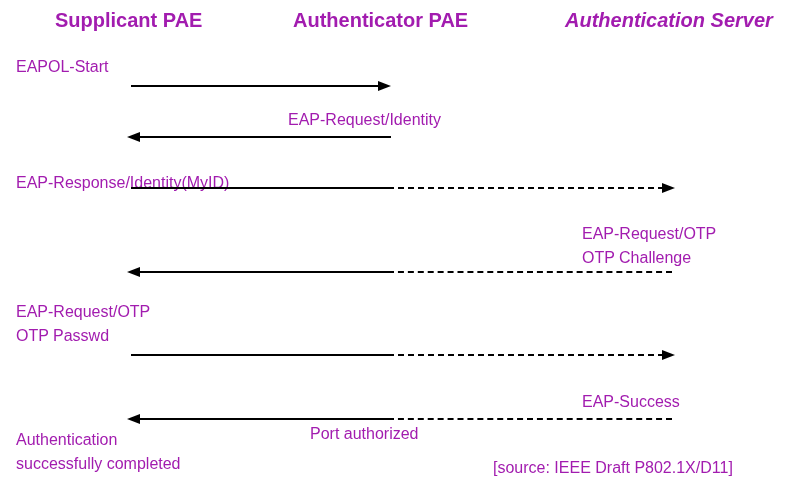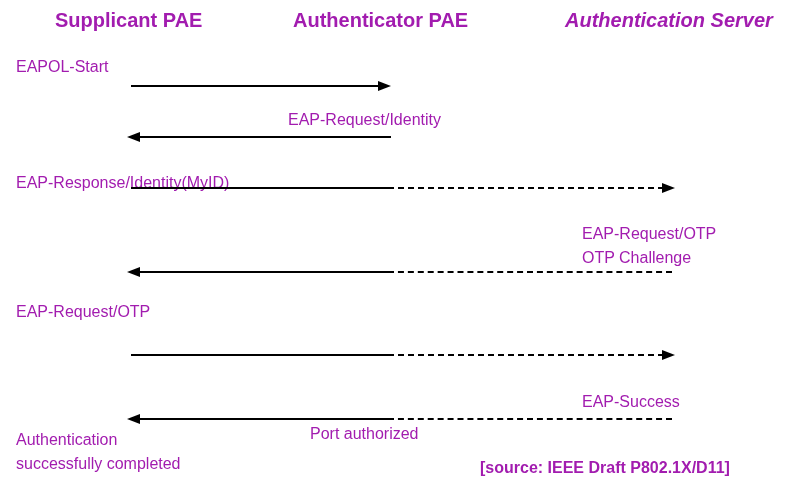--- a/index.html
+++ b/index.html
@@ -35,25 +35,24 @@
   .lbl-eapol-start        { left: 16px;  top: 55px; }
   .lbl-eap-req-identity   { left: 288px; top: 108px; }
   .lbl-eap-resp-identity  { left: 16px;  top: 160px; margin-top: 11px; }
   .lbl-eap-req-otp        { left: 582px; top: 222px; }
   .lbl-eap-resp-otp       { left: 16px;  top: 300px; }
   .lbl-eap-success        { left: 582px; top: 390px; }
   .lbl-port-authorized    { left: 310px; top: 422px; }
   .lbl-completion         { left: 16px;  top: 428px; }
   .source-note {
     position: absolute;
-    left: 480px;
+    left: 493px;
     top: 459px;
     font-size: 16px;
     white-space: nowrap;
-    font-weight: bold;
   }
   .seg {
     position: absolute;
     height: 0;
     border-top: 2px solid #000000;
   }
   .seg.dashed {
     border-top-style: dashed;
   }
   .head {
@@ -81,20 +80,21 @@
 
   <div class="msg-label lbl-eap-resp-identity">EAP-Response/Identity(MyID)</div>
 
   <div class="msg-label lbl-eap-req-otp">
     <div>EAP-Request/OTP</div>
     <div>OTP Challenge</div>
   </div>
 
   <div class="msg-label lbl-eap-resp-otp">
     <div>EAP-Request/OTP</div>
+    <div>OTP Passwd</div>
   </div>
 
   <div class="msg-label lbl-eap-success">EAP-Success</div>
 
   <div class="msg-label lbl-completion">
     <div>Authentication</div>
     <div>successfully completed</div>
   </div>
 
   <div class="msg-label lbl-port-authorized">Port authorized</div>

